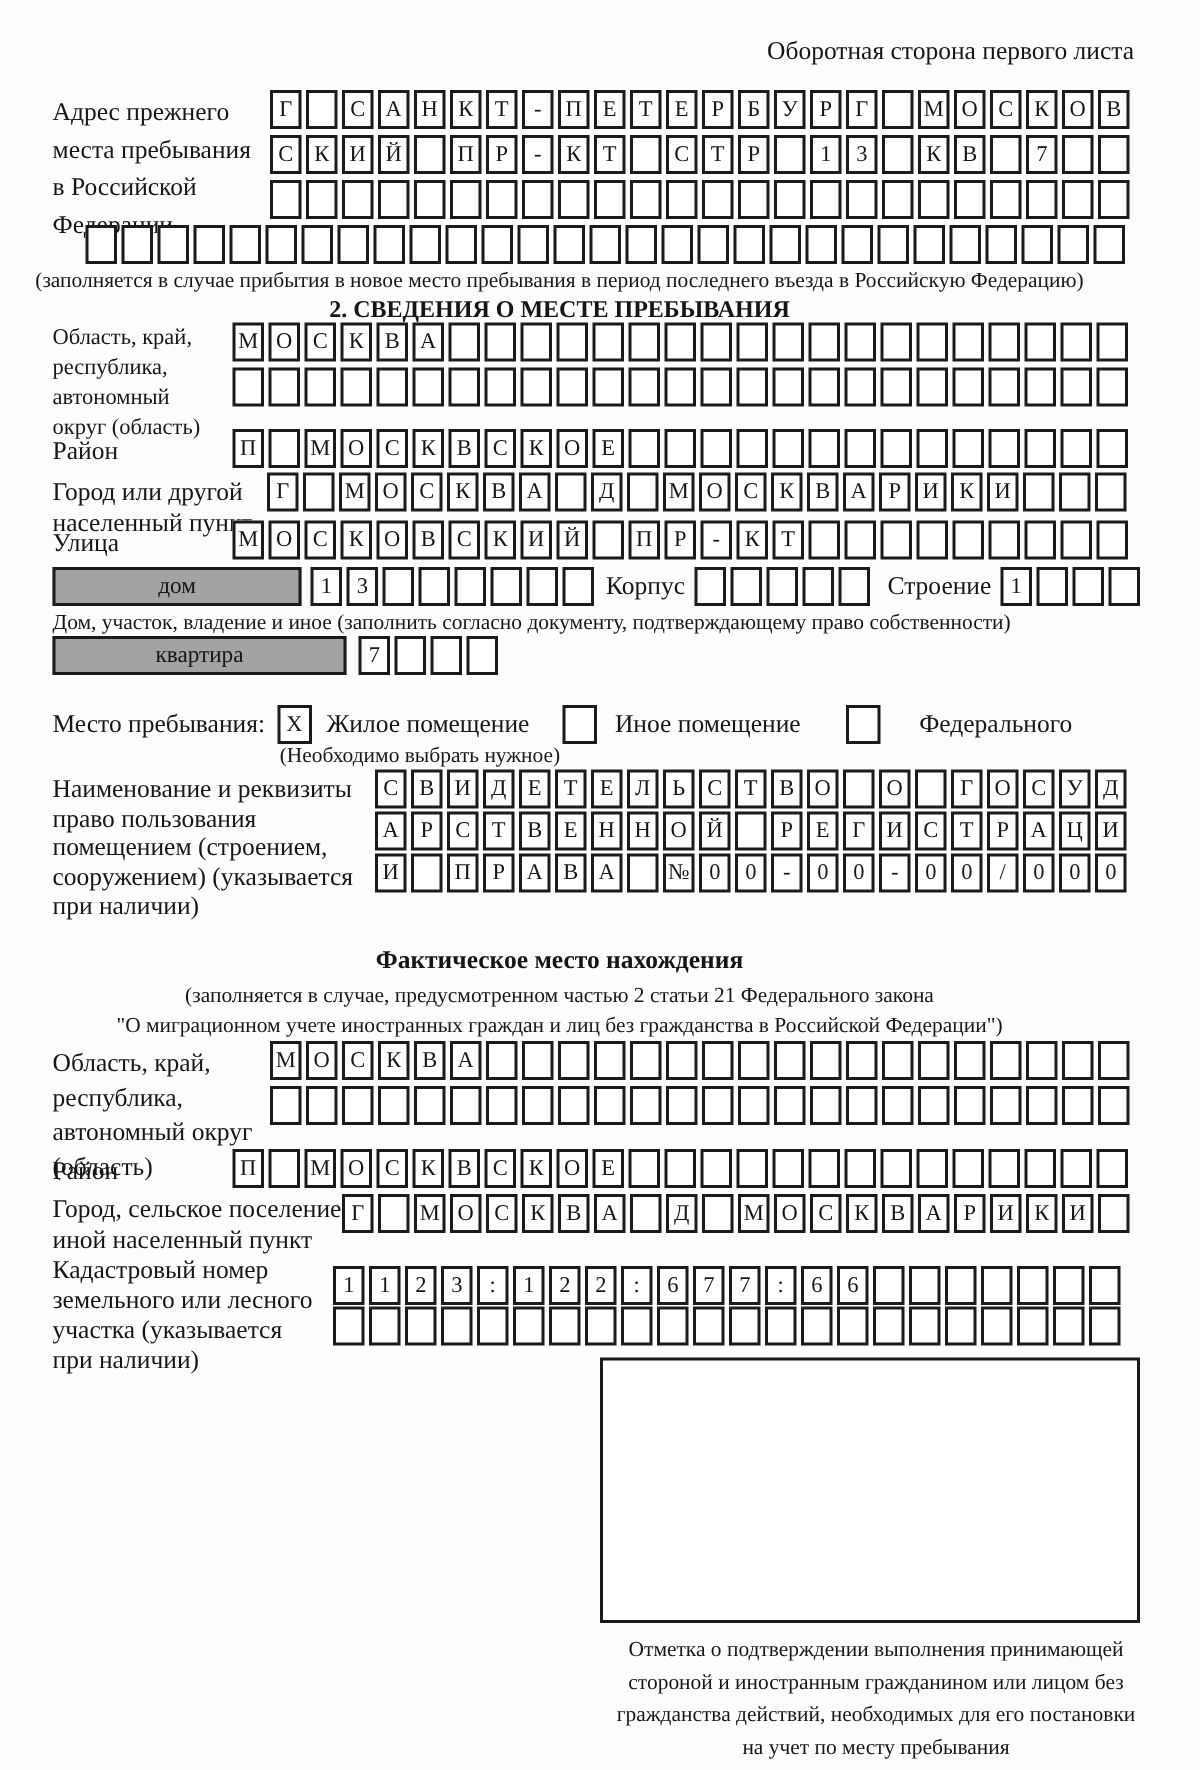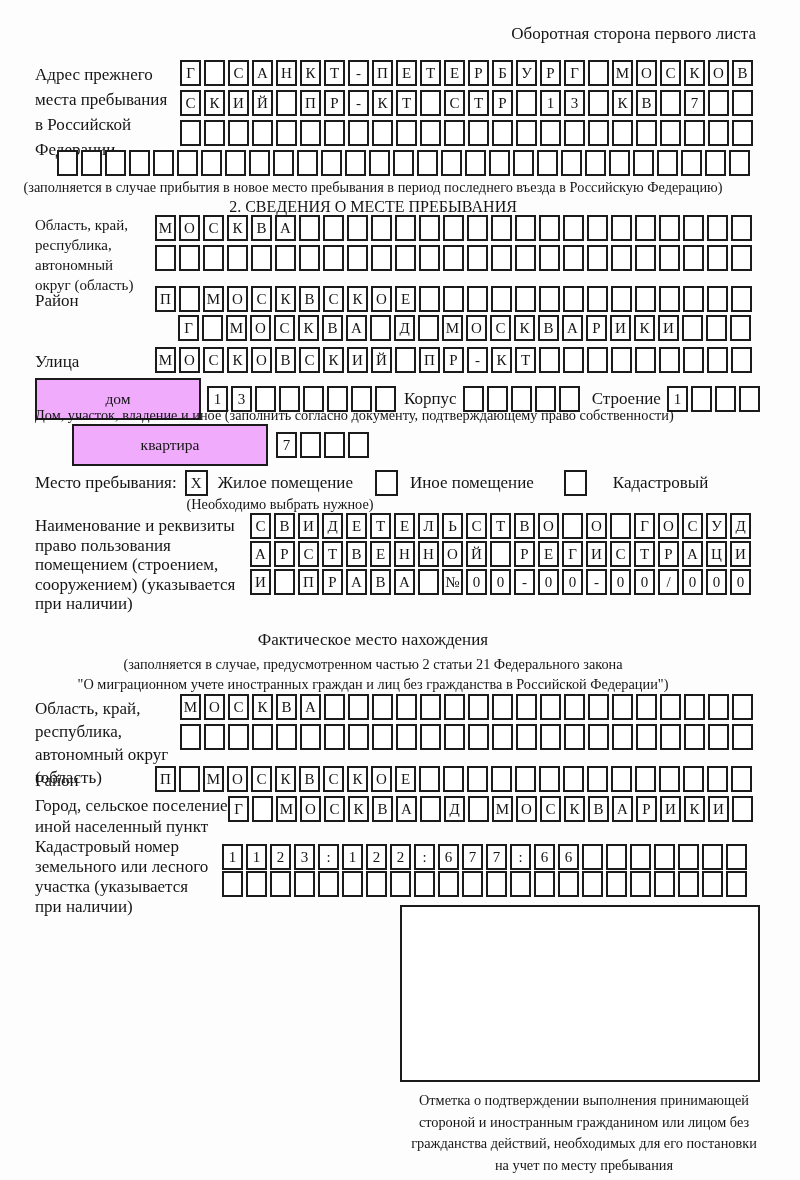--- a/index.html
+++ b/index.html
@@ -12,36 +12,36 @@
   #form { position:relative; width:800px; height:1180px; overflow:hidden; background:#fdfdfd; }
 
   .cells { position:absolute; display:flex; gap:3px; }
   .cell {
     flex:none; width:21px; height:26px;
     border:2px solid #1b1b1b; background:#fff;
     display:flex; align-items:center; justify-content:center;
     font-size:15px; line-height:1;
   }
   .wbox {
-    flex:none; height:42px; border:2px solid #1b1b1b; background:#f0abfc;
+    flex:none; height:26px; border:2px solid #1b1b1b; background:#a3a3a3;
     display:flex; align-items:center; justify-content:center; font-size:15.5px;
   }
   .cbox {
     flex:none; width:23px; height:26px; border:2px solid #1b1b1b; background:#fff;
     display:flex; align-items:center; justify-content:center; font-size:15px;
   }
   .label { position:absolute; font-size:17px; white-space:nowrap; }
   .lines20 div { line-height:20px; }
   .lines21 div { line-height:21px; }
   .lines23 div { line-height:23px; }
   .lines25 div { line-height:25px; }
   .lines195 div { line-height:19.5px; }
   .note { position:absolute; font-size:14.3px; white-space:nowrap; }
   .center { left:0; width:746px; text-align:center; }
-  .bold { font-weight:normal; }
+  .bold { font-weight:bold; }
   .flexrow { position:absolute; display:flex; align-items:center; }
   .stamp {
     position:absolute; left:400px; top:905px; width:360px; height:177px;
     border:2px solid #1b1b1b; background:#fff;
   }
   .caption { position:absolute; left:398px; top:1090px; width:372px;
     font-size:14.3px; text-align:center; }
   .caption div { line-height:21.5px; }
 </style>
 </head>
@@ -253,20 +253,24 @@
       <span class="cell"></span>
       <span class="cell"></span>
       <span class="cell"></span>
       <span class="cell"></span>
       <span class="cell"></span>
       <span class="cell"></span>
       <span class="cell"></span>
       <span class="cell"></span>
     </div>
 
+  <div class="label lines21" style="left:35px; top:317px;">
+      <div>Город или другой</div>
+      <div>населенный пункт</div>
+    </div>
   <div class="cells" style="left:178px; top:315px;">
       <span class="cell">Г</span>
       <span class="cell"></span>
       <span class="cell">М</span>
       <span class="cell">О</span>
       <span class="cell">С</span>
       <span class="cell">К</span>
       <span class="cell">В</span>
       <span class="cell">А</span>
       <span class="cell"></span>
@@ -339,38 +343,38 @@
     <span class="label" style="position:static; margin:0 6px 0 12px;">Строение</span>
     <div class="cells" style="position:static;">
         <span class="cell">1</span>
         <span class="cell"></span>
         <span class="cell"></span>
         <span class="cell"></span>
       </div>
   </div>
   <div class="note" style="left:35px; top:407px;font-family:Liberation Serif, serif;">Дом, участок, владение и иное (заполнить согласно документу, подтверждающему право собственности)</div>
 
-  <div class="flexrow" style="left:35px; top:424px;margin-left:37px;">
+  <div class="flexrow" style="left:35px; top:424px;">
     <div class="wbox" style="width:196px;">квартира</div>
     <div class="cells" style="position:static; margin-left:8px;">
         <span class="cell">7</span>
         <span class="cell"></span>
         <span class="cell"></span>
         <span class="cell"></span>
       </div>
   </div>
 
   <div class="flexrow" style="left:35px; top:470px;">
     <span class="label" style="position:static;">Место пребывания:</span>
     <span class="cbox" style="margin-left:8px;">X</span>
     <span class="label" style="position:static; margin-left:10px;">Жилое помещение</span>
     <span class="cbox" style="margin-left:22px;"></span>
     <span class="label" style="position:static; margin-left:12px;">Иное помещение</span>
     <span class="cbox" style="margin-left:30px;"></span>
-    <span class="label" style="position:static; margin-left:26px;">Кадастровый</span>
+    <span class="label" style="position:static; margin-left:26px;">Федерального</span>
   </div>
   <div class="note" style="left:0; width:560px; text-align:center; top:496px;">(Необходимо выбрать нужное)</div>
 
   <div class="label lines195" style="left:35px; top:516px;">
       <div>Наименование и реквизиты</div>
       <div>право пользования</div>
       <div>помещением (строением,</div>
       <div>сооружением) (указывается</div>
       <div>при наличии)</div>
     </div>

